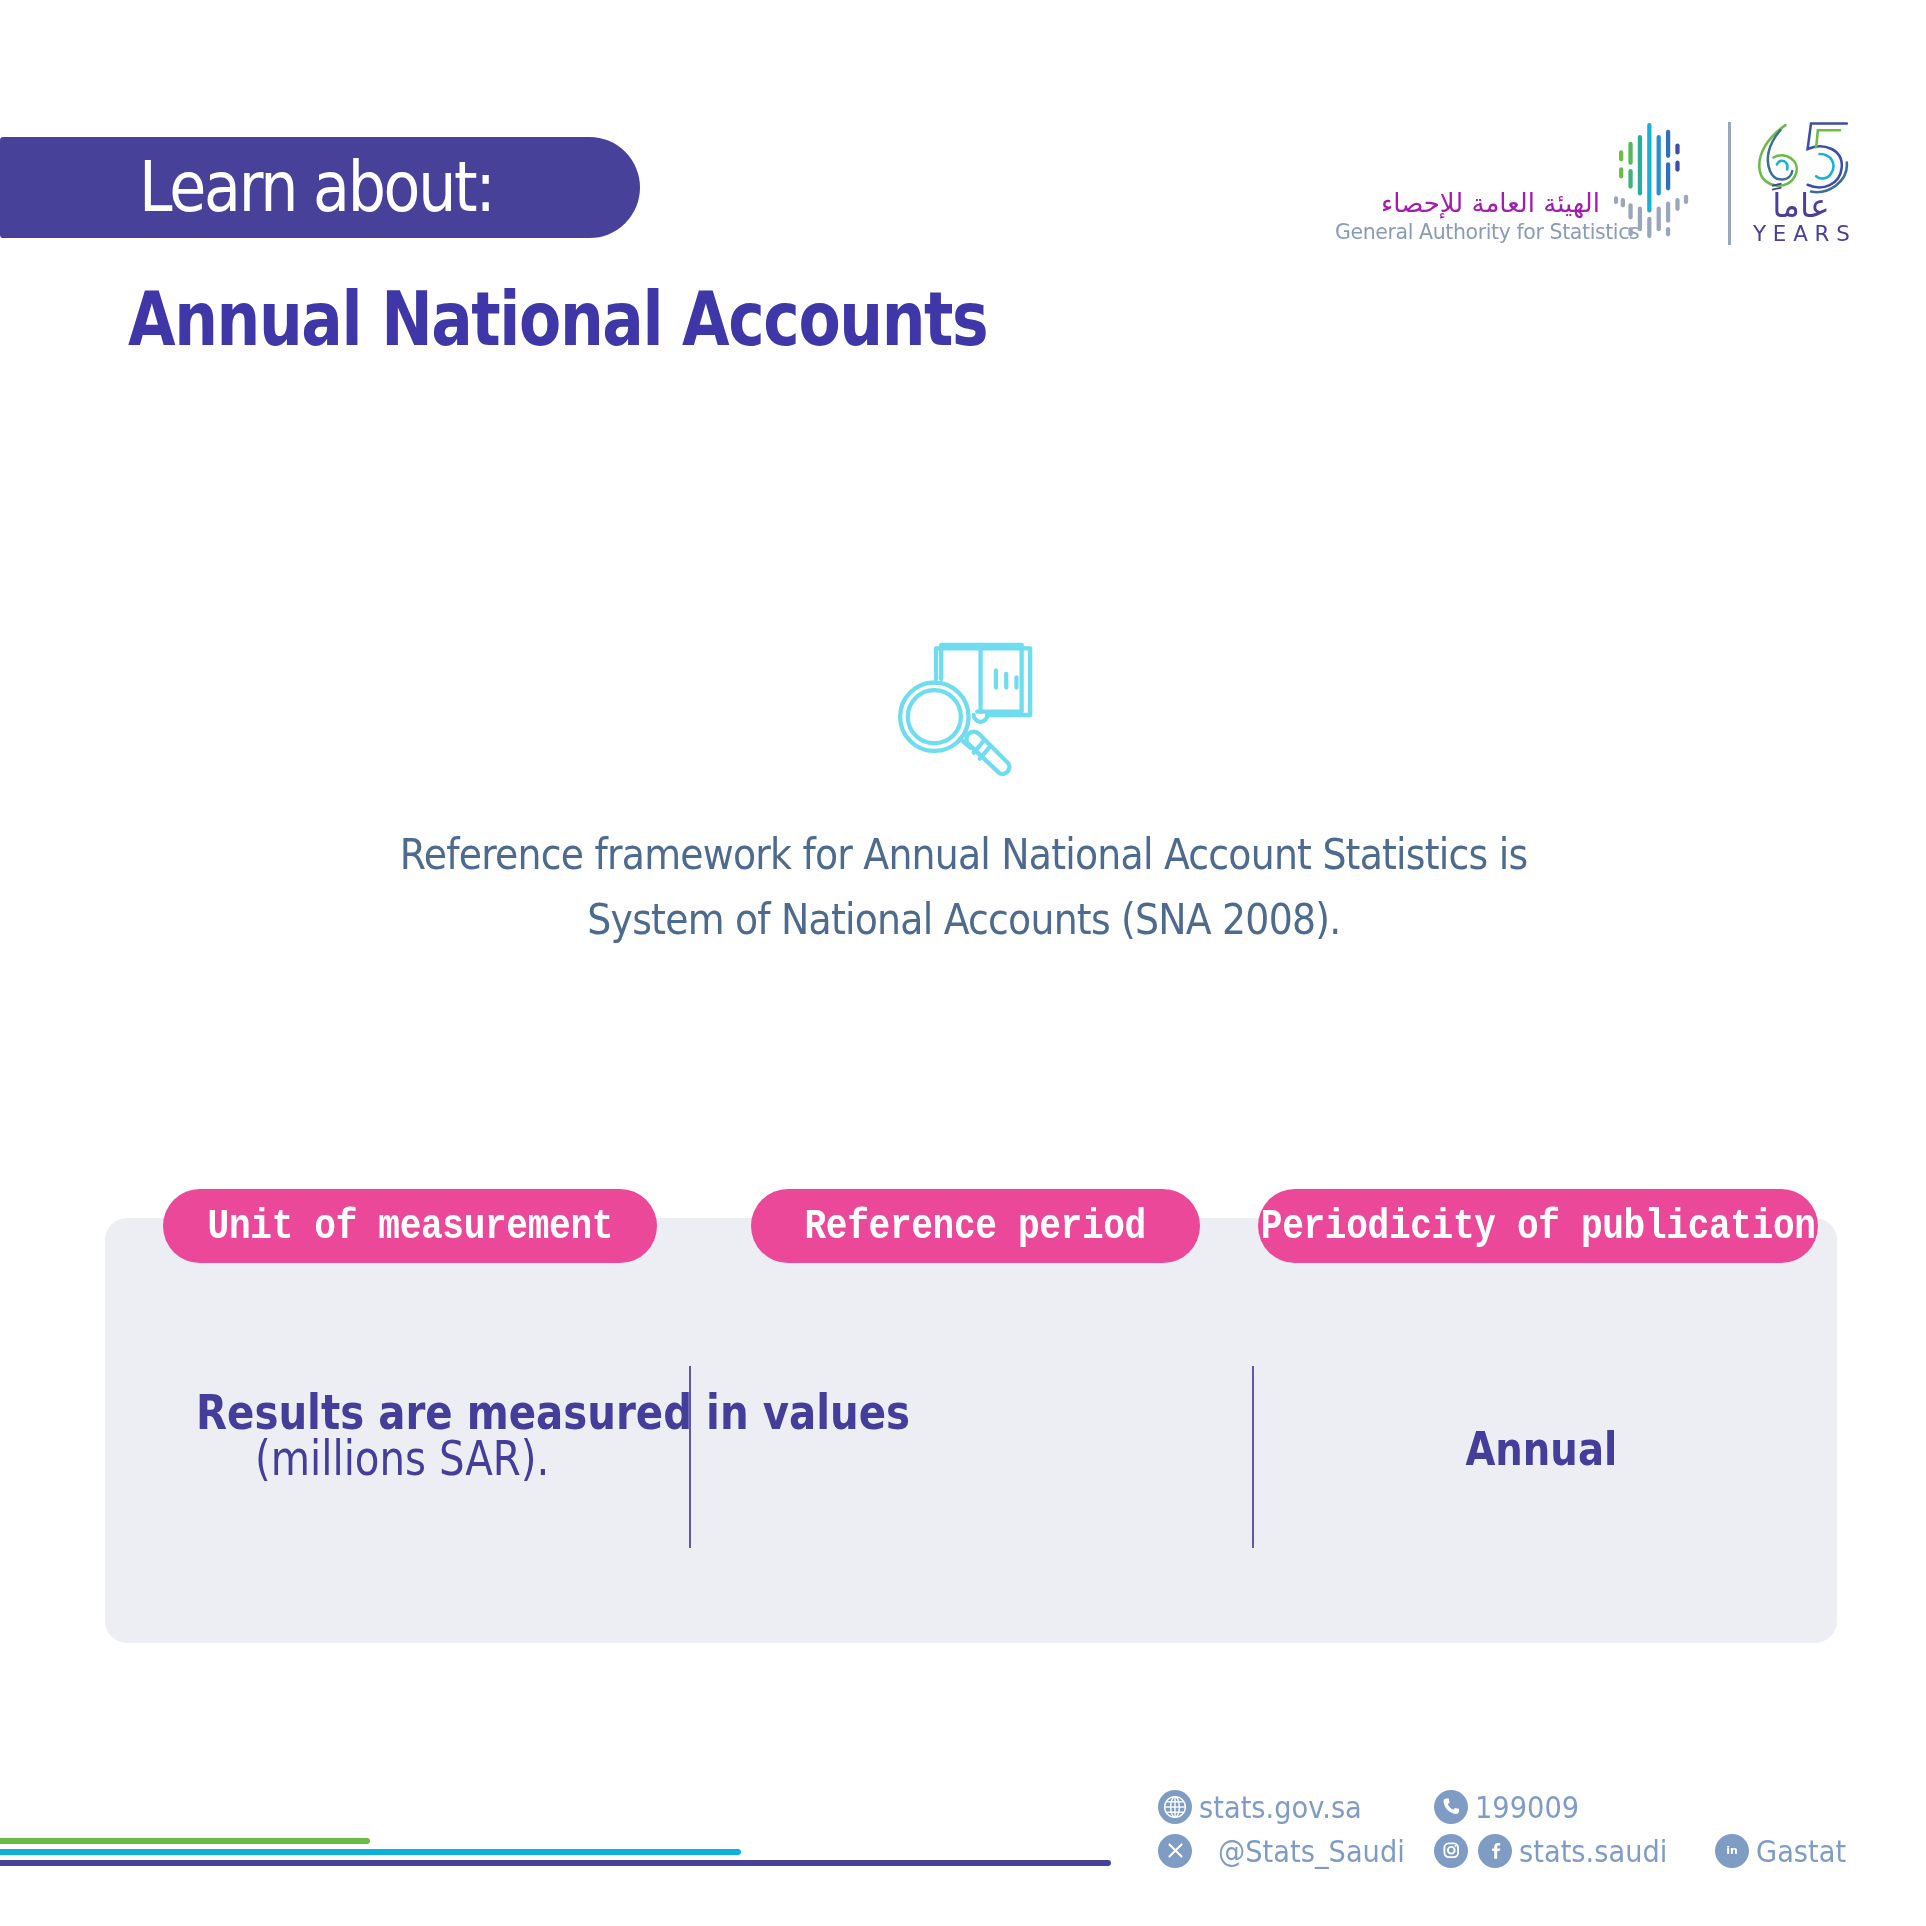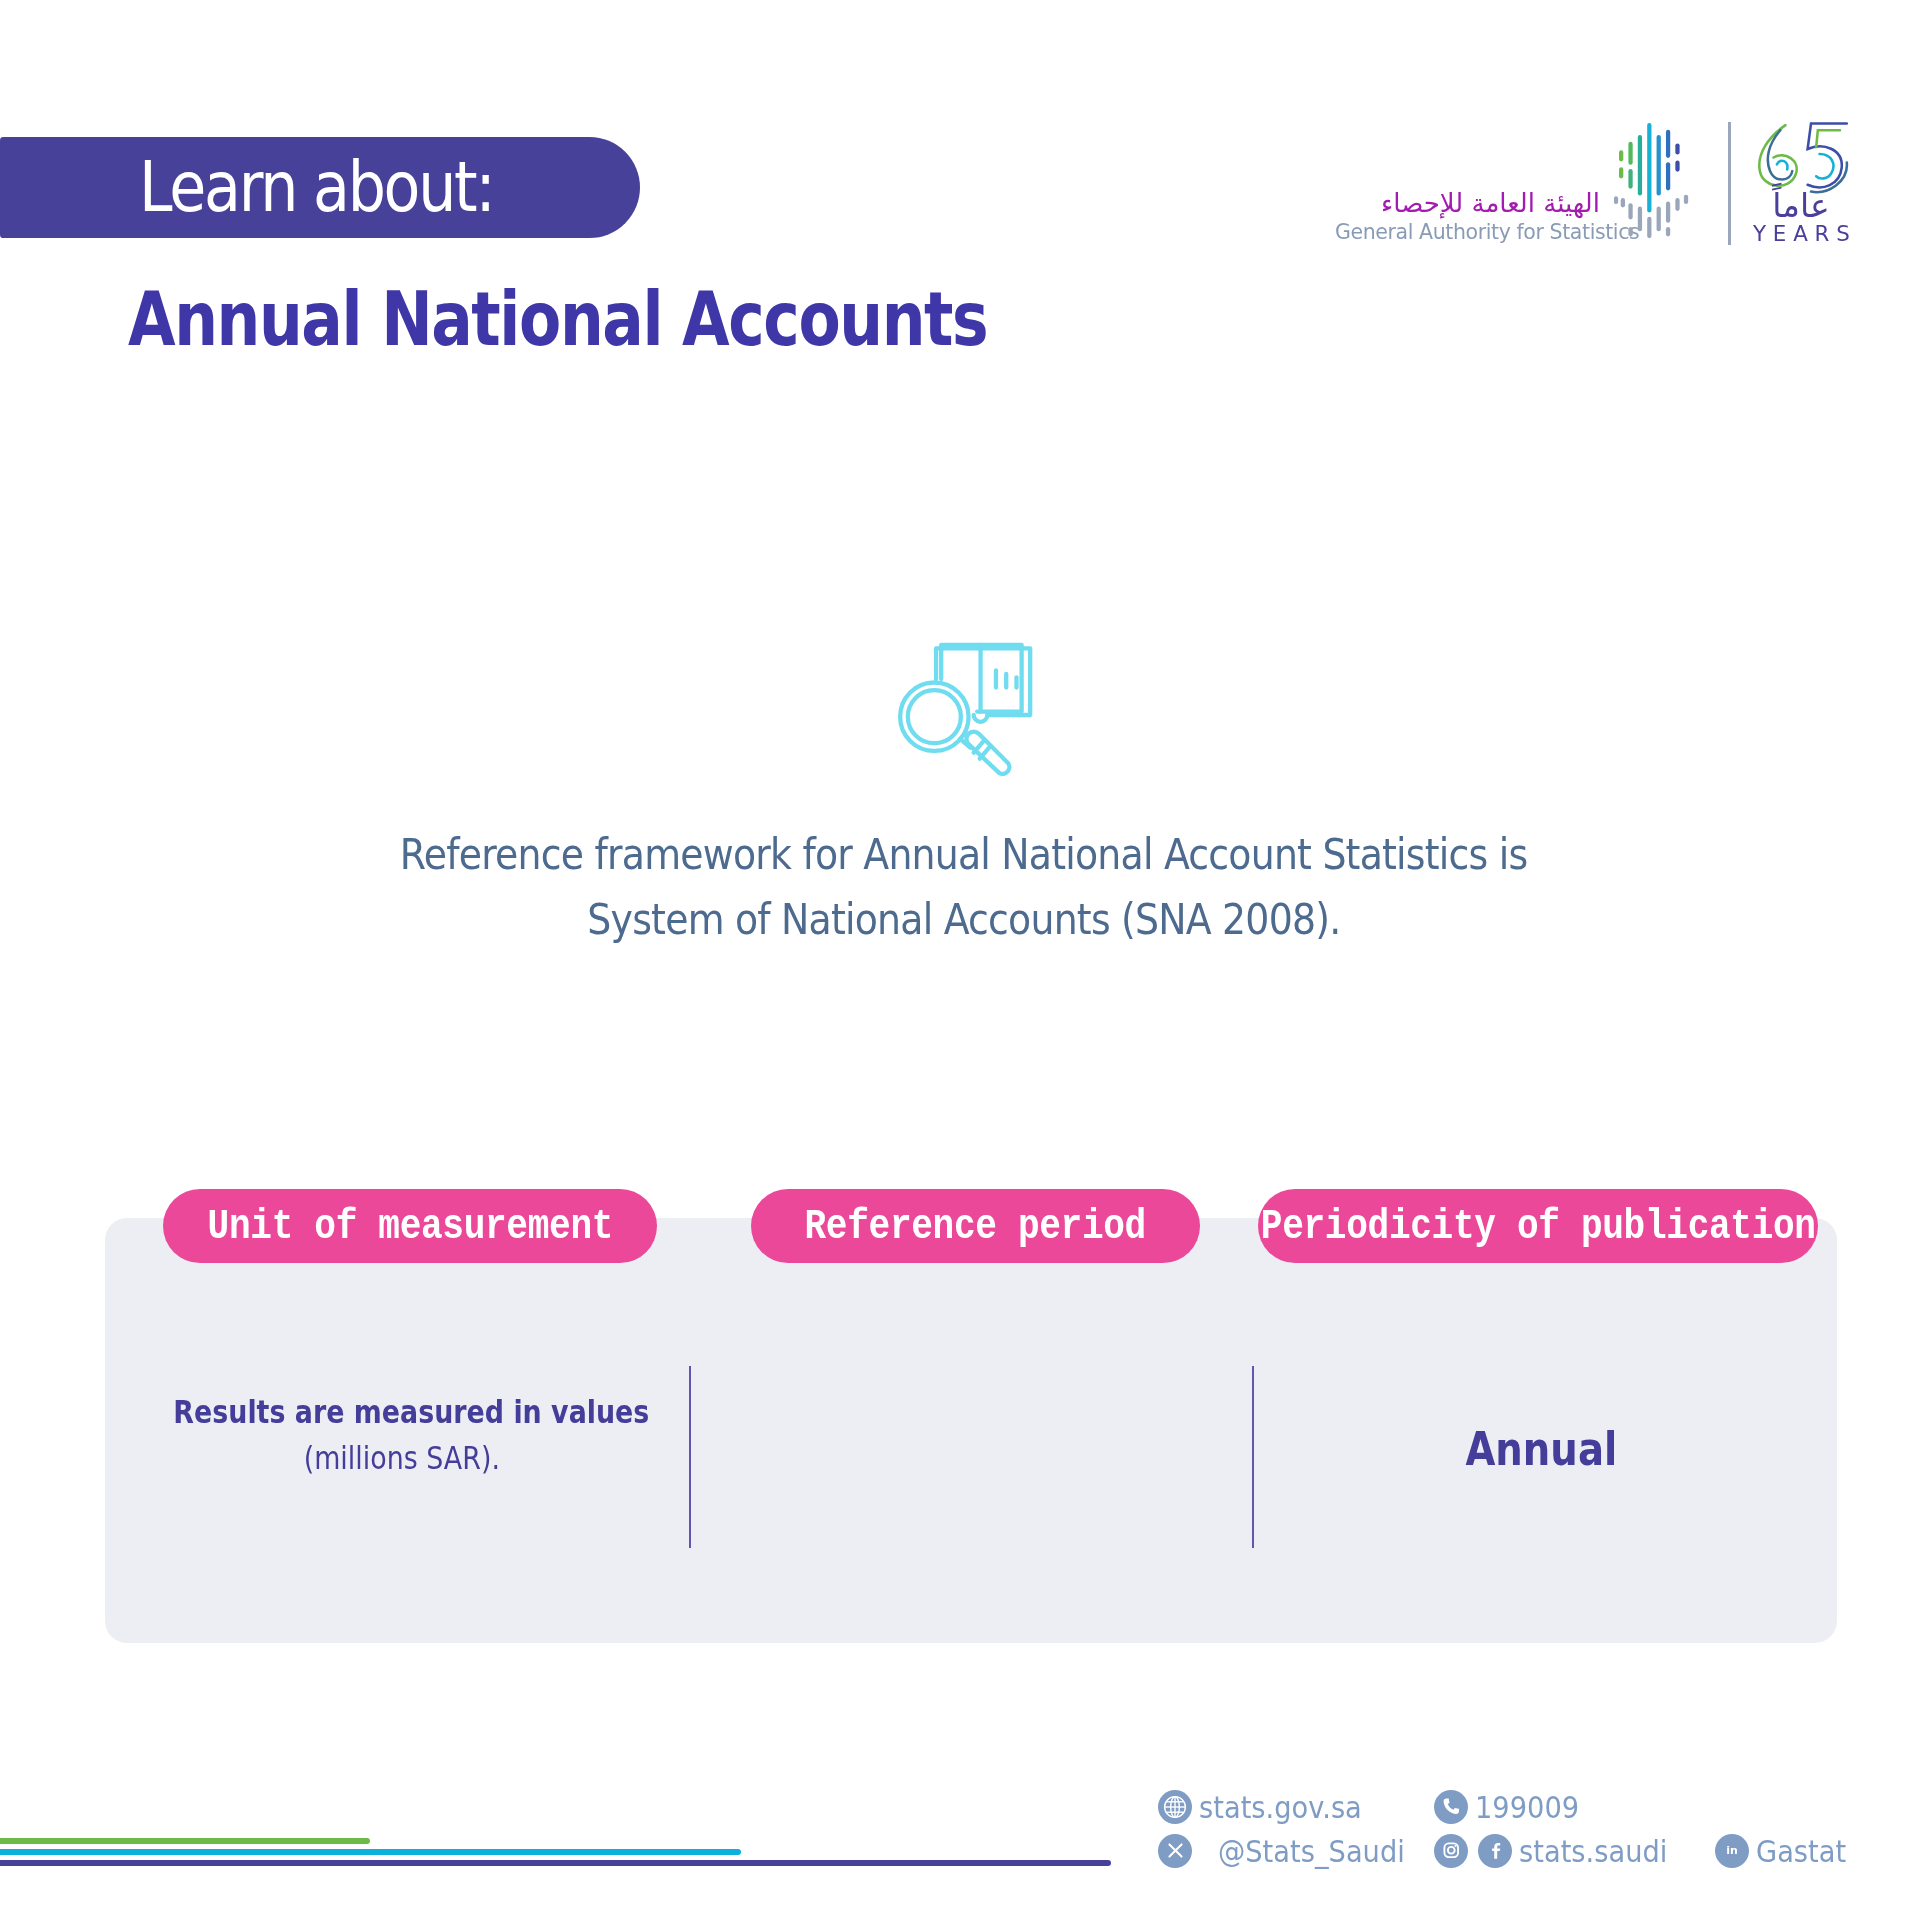--- a/index.html
+++ b/index.html
@@ -82,21 +82,21 @@
     .vdivider { top: 1366px; width: 1.7px; height: 182px; background: #5f57ad; }
     .vd-1 { left: 689px; }
     .vd-2 { left: 1252px; }
 
     .col-text {
       color: #443d99; text-align: center;
       font-family: "DejaVu Sans", sans-serif;
     }
     .col-text .ln { display: block; white-space: nowrap; }
     .col-text .ln span { display: inline-block; transform: scaleX(0.84); }
-    .col-1 { left: 128px; width: 548px; top: 1389px; font-size: 32px; line-height: 46px; }
+    .col-1 { left: 128px; width: 548px; top: 1389px; font-size: 48px; line-height: 46px; }
     .col-1 .b { font-weight: bold; }
     .col-2 { left: 702px; width: 539px; top: 1377px; font-size: 38px; line-height: 55px; font-weight: bold; }
     .col-3 { left: 1267px; width: 548px; top: 1421px; font-size: 46px; line-height: 57px; font-weight: bold; }
 
     
     .line { left: 0; height: 6px; border-radius: 0 3.4px 3.4px 0; }
     .line-green { top: 1838px; width: 370px; background: #6cbb47; }
     .line-cyan { top: 1849px; width: 741px; background: #0bb1dc; }
     .line-purple { top: 1860px; width: 1111px; background: #47419a; }
 

